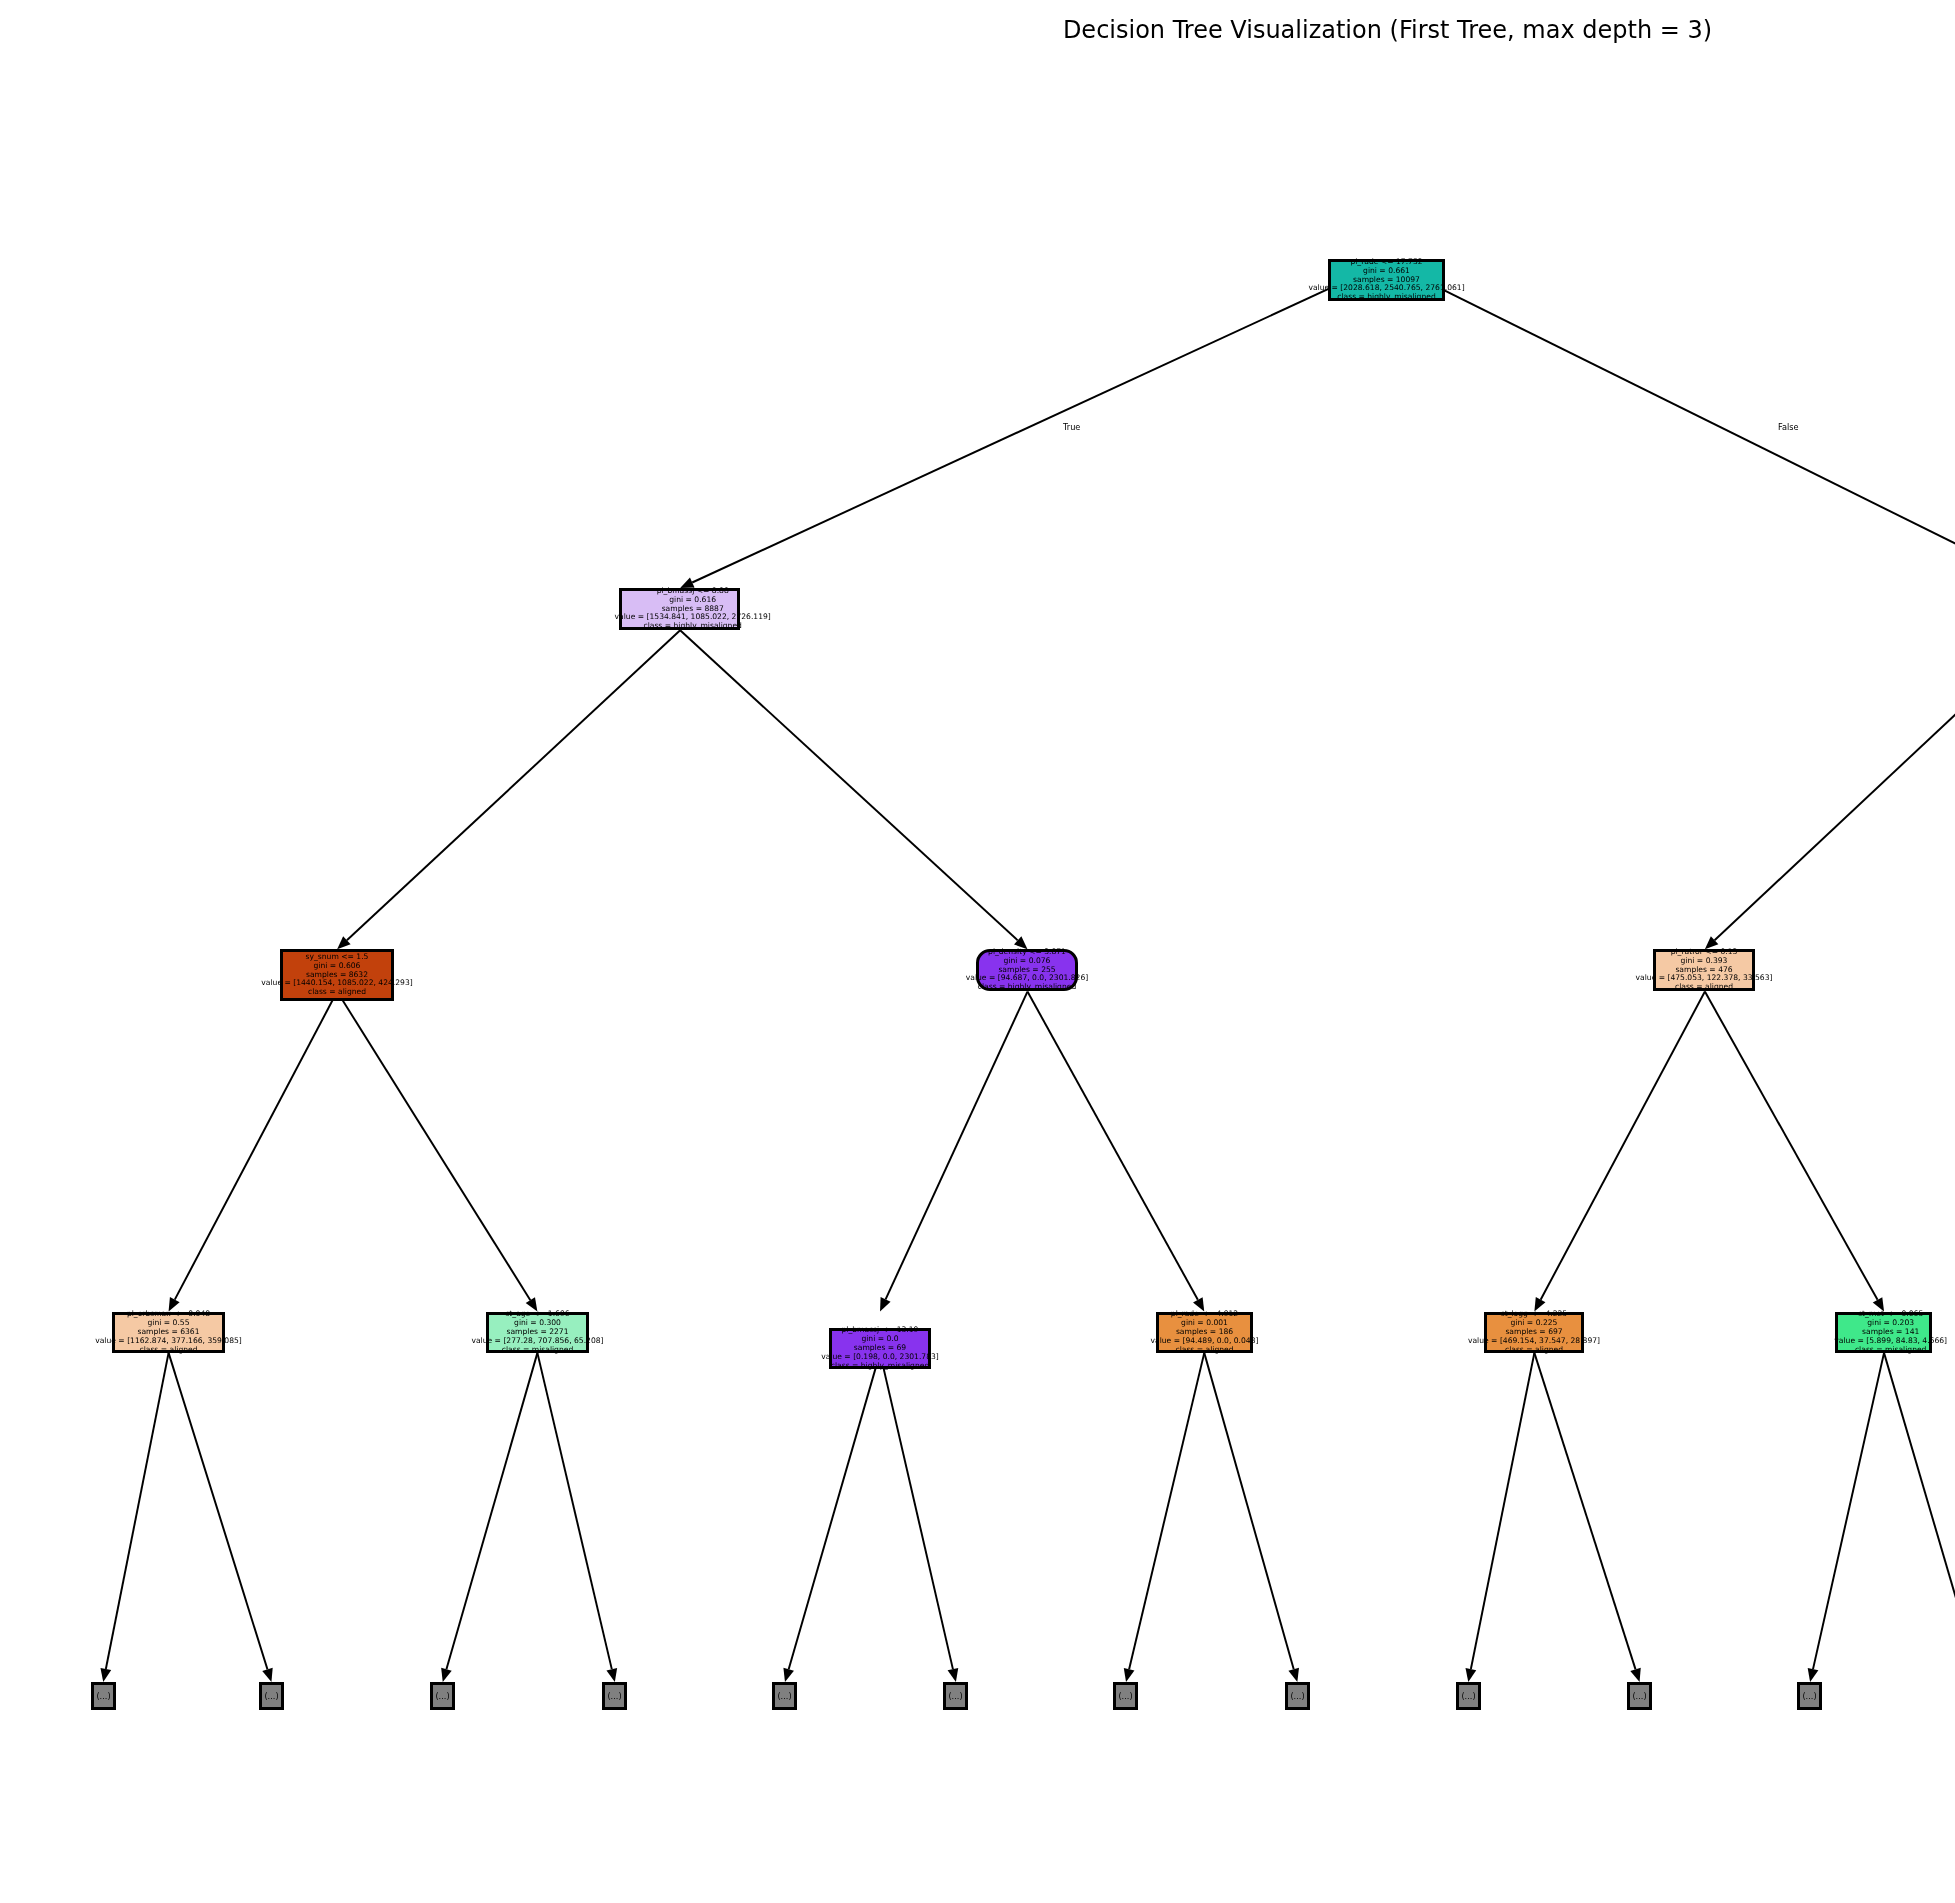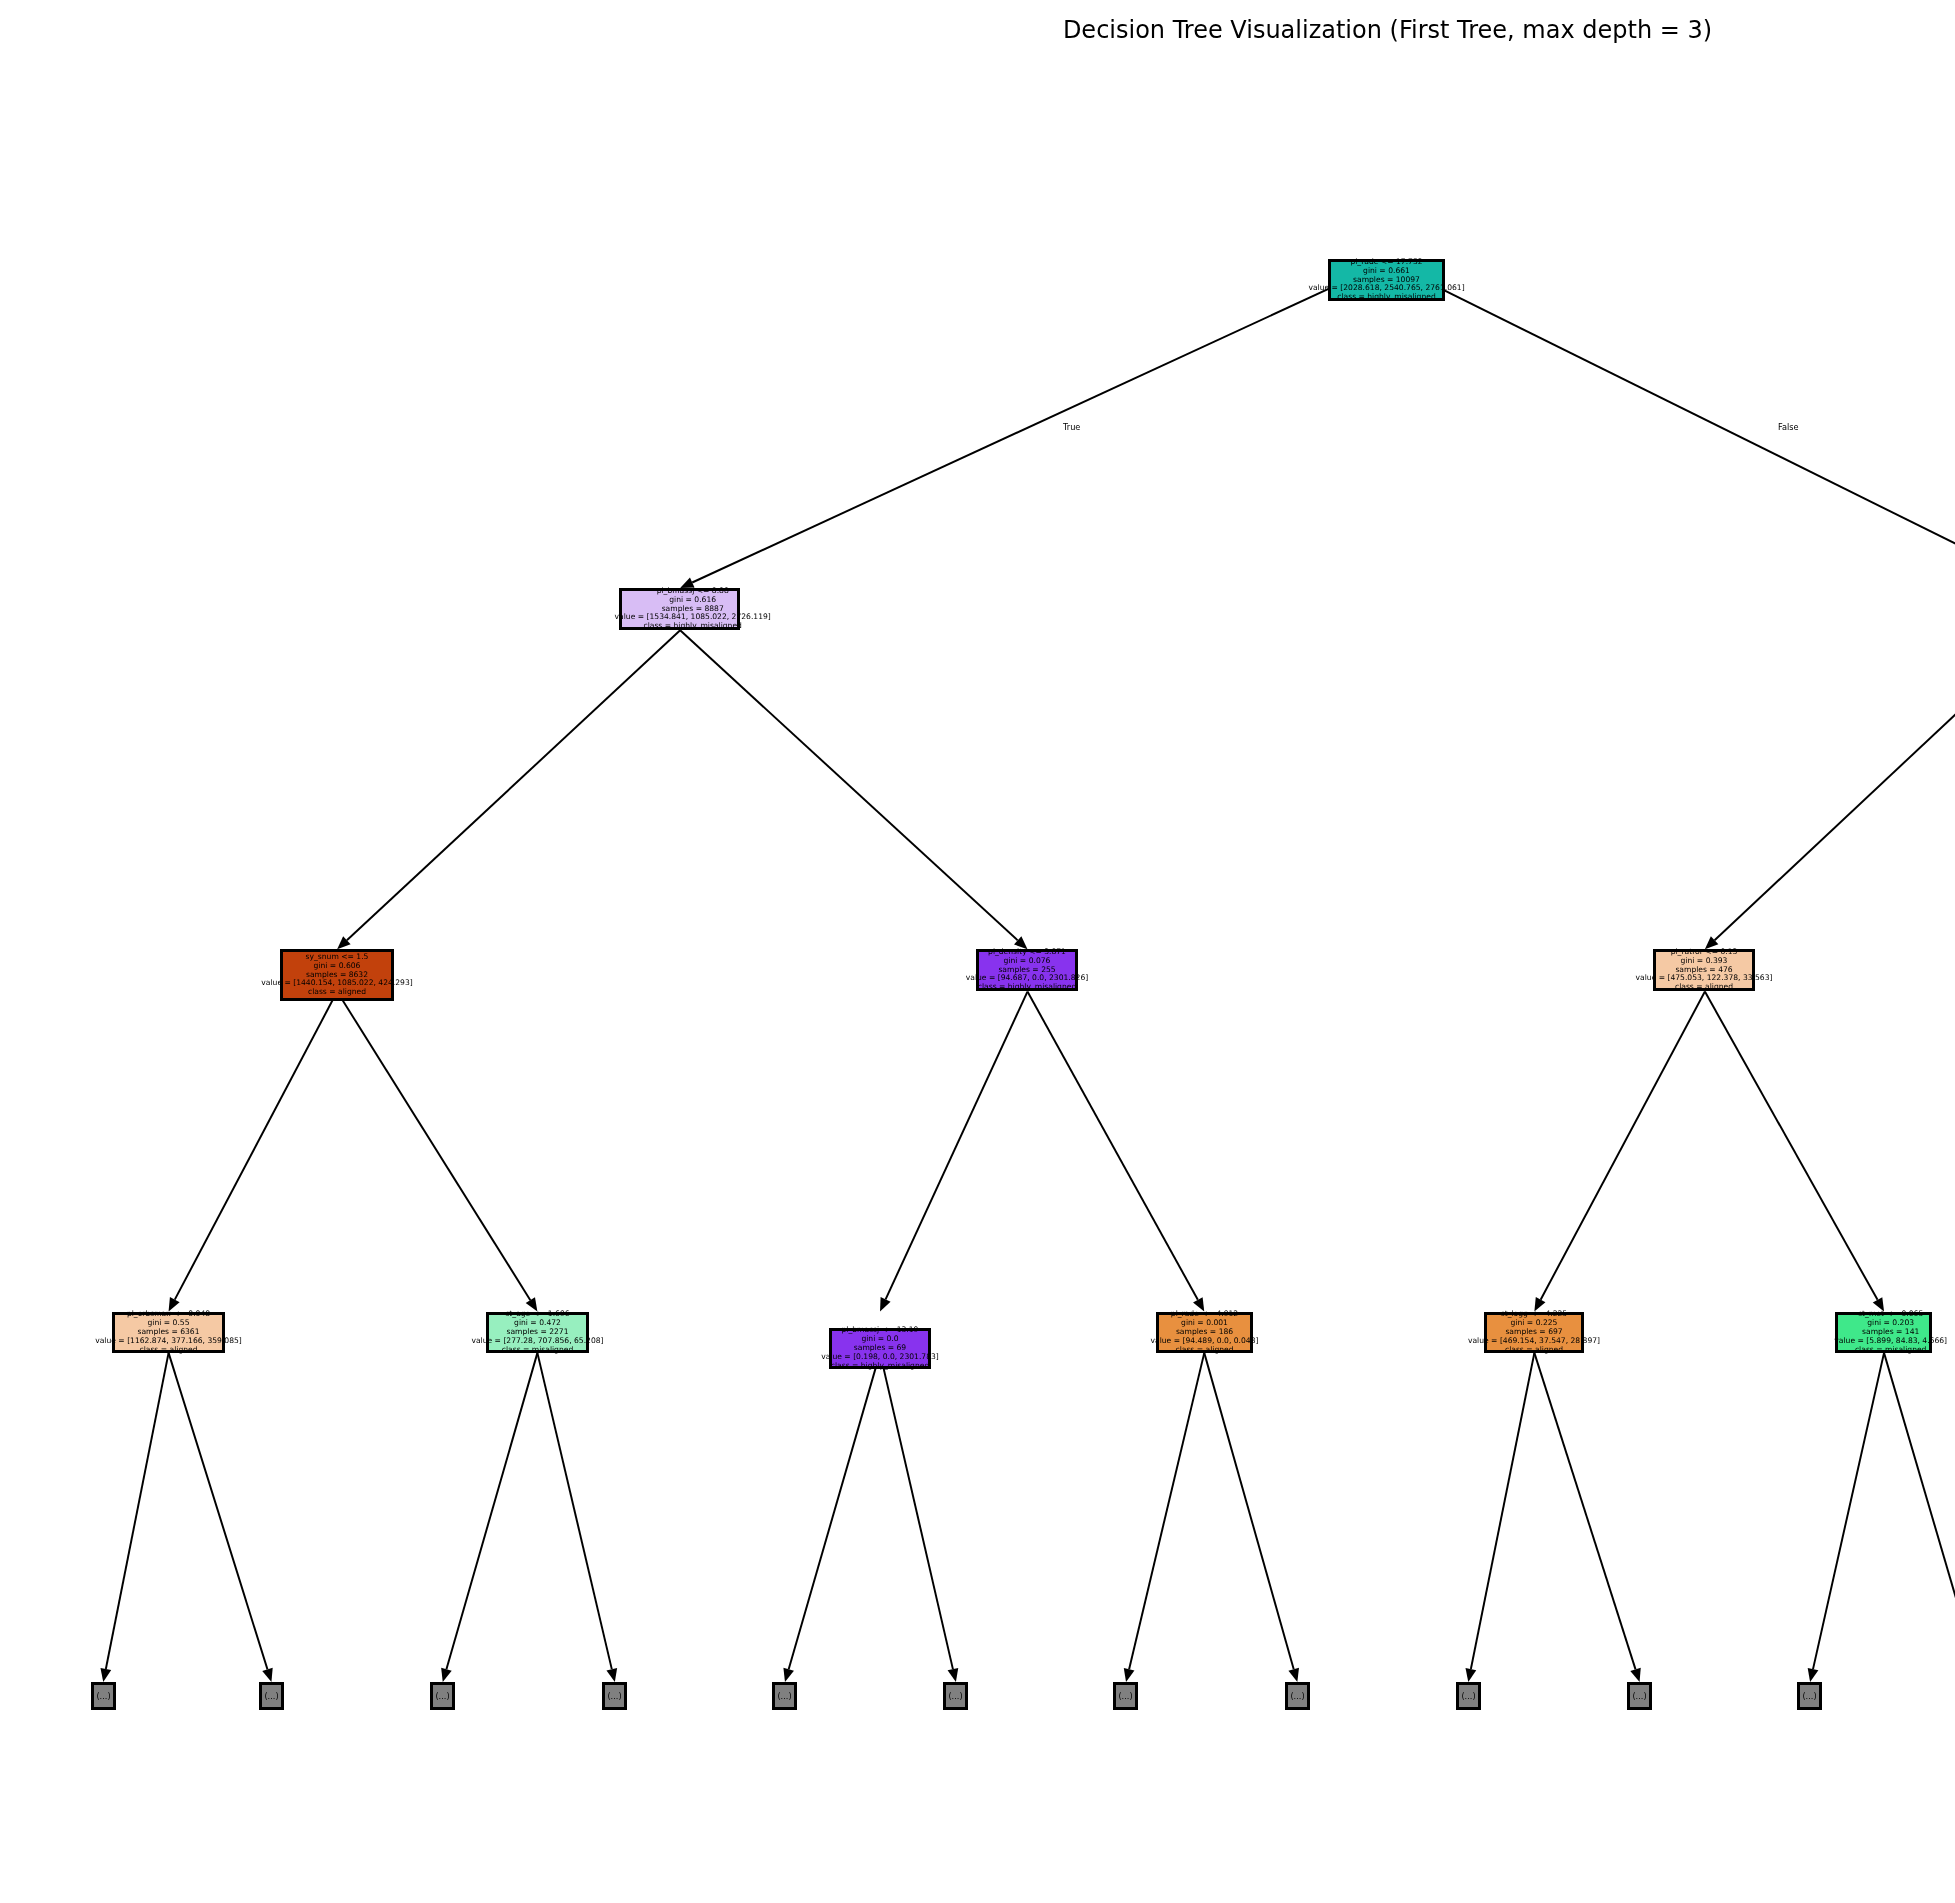--- a/index.html
+++ b/index.html
@@ -165,21 +165,21 @@
         <span class="ln">value = [1534.841, 1085.022, 2726.119]</span>
         <span class="ln">class = highly_misaligned</span>
       </div>
       <div class="node node-internal" style="left: 280px; top: 949px; width: 114px; height: 52px; background: #c2410c;">
         <span class="ln">sy_snum &lt;= 1.5</span>
         <span class="ln">gini = 0.606</span>
         <span class="ln">samples = 8632</span>
         <span class="ln">value = [1440.154, 1085.022, 424.293]</span>
         <span class="ln">class = aligned</span>
       </div>
-      <div class="node node-internal" style="left: 976px; top: 949px; width: 102px; height: 42px; background: rgb(136, 51, 238);">
+      <div class="node node-internal" style="left: 976px; top: 949px; width: 102px; height: 42px; background: rgb(136, 51, 238); border-radius: 14px;">
         <span class="ln">pl_density &lt;= 3.871</span>
         <span class="ln">gini = 0.076</span>
         <span class="ln">samples = 255</span>
         <span class="ln">value = [94.687, 0.0, 2301.826]</span>
         <span class="ln">class = highly_misaligned</span>
       </div>
       <div class="node node-internal" style="left: 1653px; top: 949px; width: 102px; height: 42px; background: rgb(245, 201, 164);">
         <span class="ln">pl_ratror &lt;= 0.13</span>
         <span class="ln">gini = 0.393</span>
         <span class="ln">samples = 476</span>
@@ -188,21 +188,21 @@
       </div>
       <div class="node node-internal" style="left: 112px; top: 1312px; width: 113px; height: 41px; background: rgb(245, 201, 164);">
         <span class="ln">pl_orbsmax &lt;= 0.048</span>
         <span class="ln">gini = 0.55</span>
         <span class="ln">samples = 6361</span>
         <span class="ln">value = [1162.874, 377.166, 359.085]</span>
         <span class="ln">class = aligned</span>
       </div>
       <div class="node node-internal" style="left: 486px; top: 1312px; width: 103px; height: 41px; background: rgb(151, 239, 191);">
         <span class="ln">st_age &lt;= 1.696</span>
-        <span class="ln">gini = 0.472</span>
+        <span class="ln">gini = 0.300</span>
         <span class="ln">samples = 2271</span>
         <span class="ln">value = [277.28, 707.856, 65.208]</span>
         <span class="ln">class = misaligned</span>
       </div>
       <div class="node node-internal" style="left: 829px; top: 1312px; width: 102px; height: 41px; background: rgb(136, 51, 238); margin-top: 16px;">
         <span class="ln">pl_bmassj &lt;= 13.19</span>
         <span class="ln">gini = 0.0</span>
         <span class="ln">samples = 69</span>
         <span class="ln">value = [0.198, 0.0, 2301.783]</span>
         <span class="ln">class = highly_misaligned</span>

